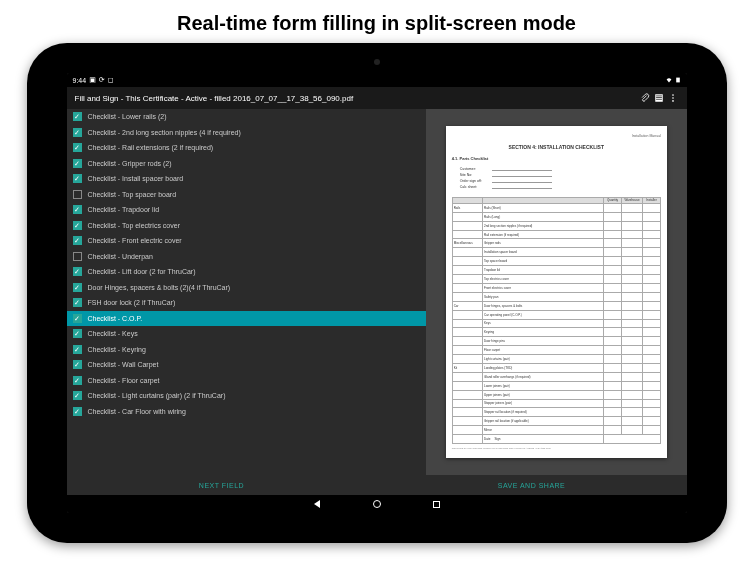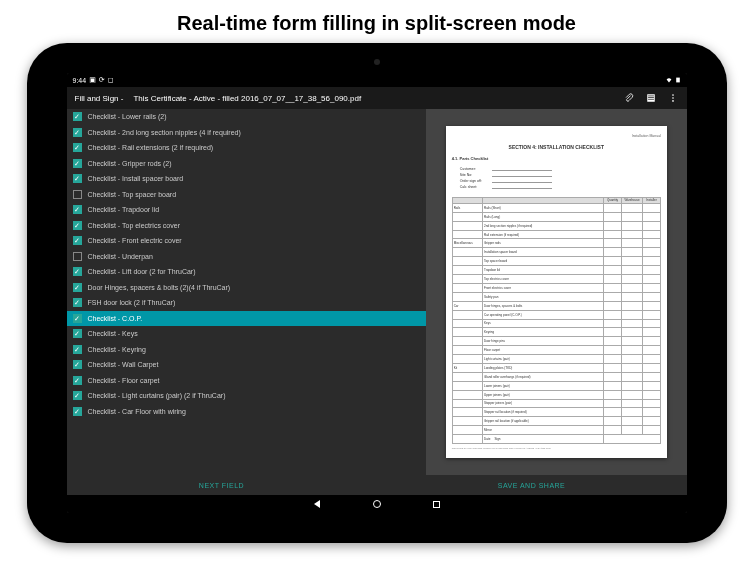--- a/index.html
+++ b/index.html
@@ -60,21 +60,21 @@
   .status-icon { width: 6px; height: 6px; }
   
   .app-bar {
     height: 22px;
     background: #1a1a1a;
     display: flex;
     align-items: center;
     padding: 0 8px;
     font-size: 8px;
     color: #fff;
-    gap: 10px;
+    gap: 2px;
   }
   .app-bar-title { font-weight: 500; }
   .app-bar-subtitle { font-weight: 500; }
   .app-bar-spacer { flex: 1; }
   .app-bar-icon { width: 12px; height: 12px; display: flex; align-items: center; justify-content: center; cursor: pointer; }
   
   .content-area {
     flex: 1;
     display: flex;
     overflow: hidden;

